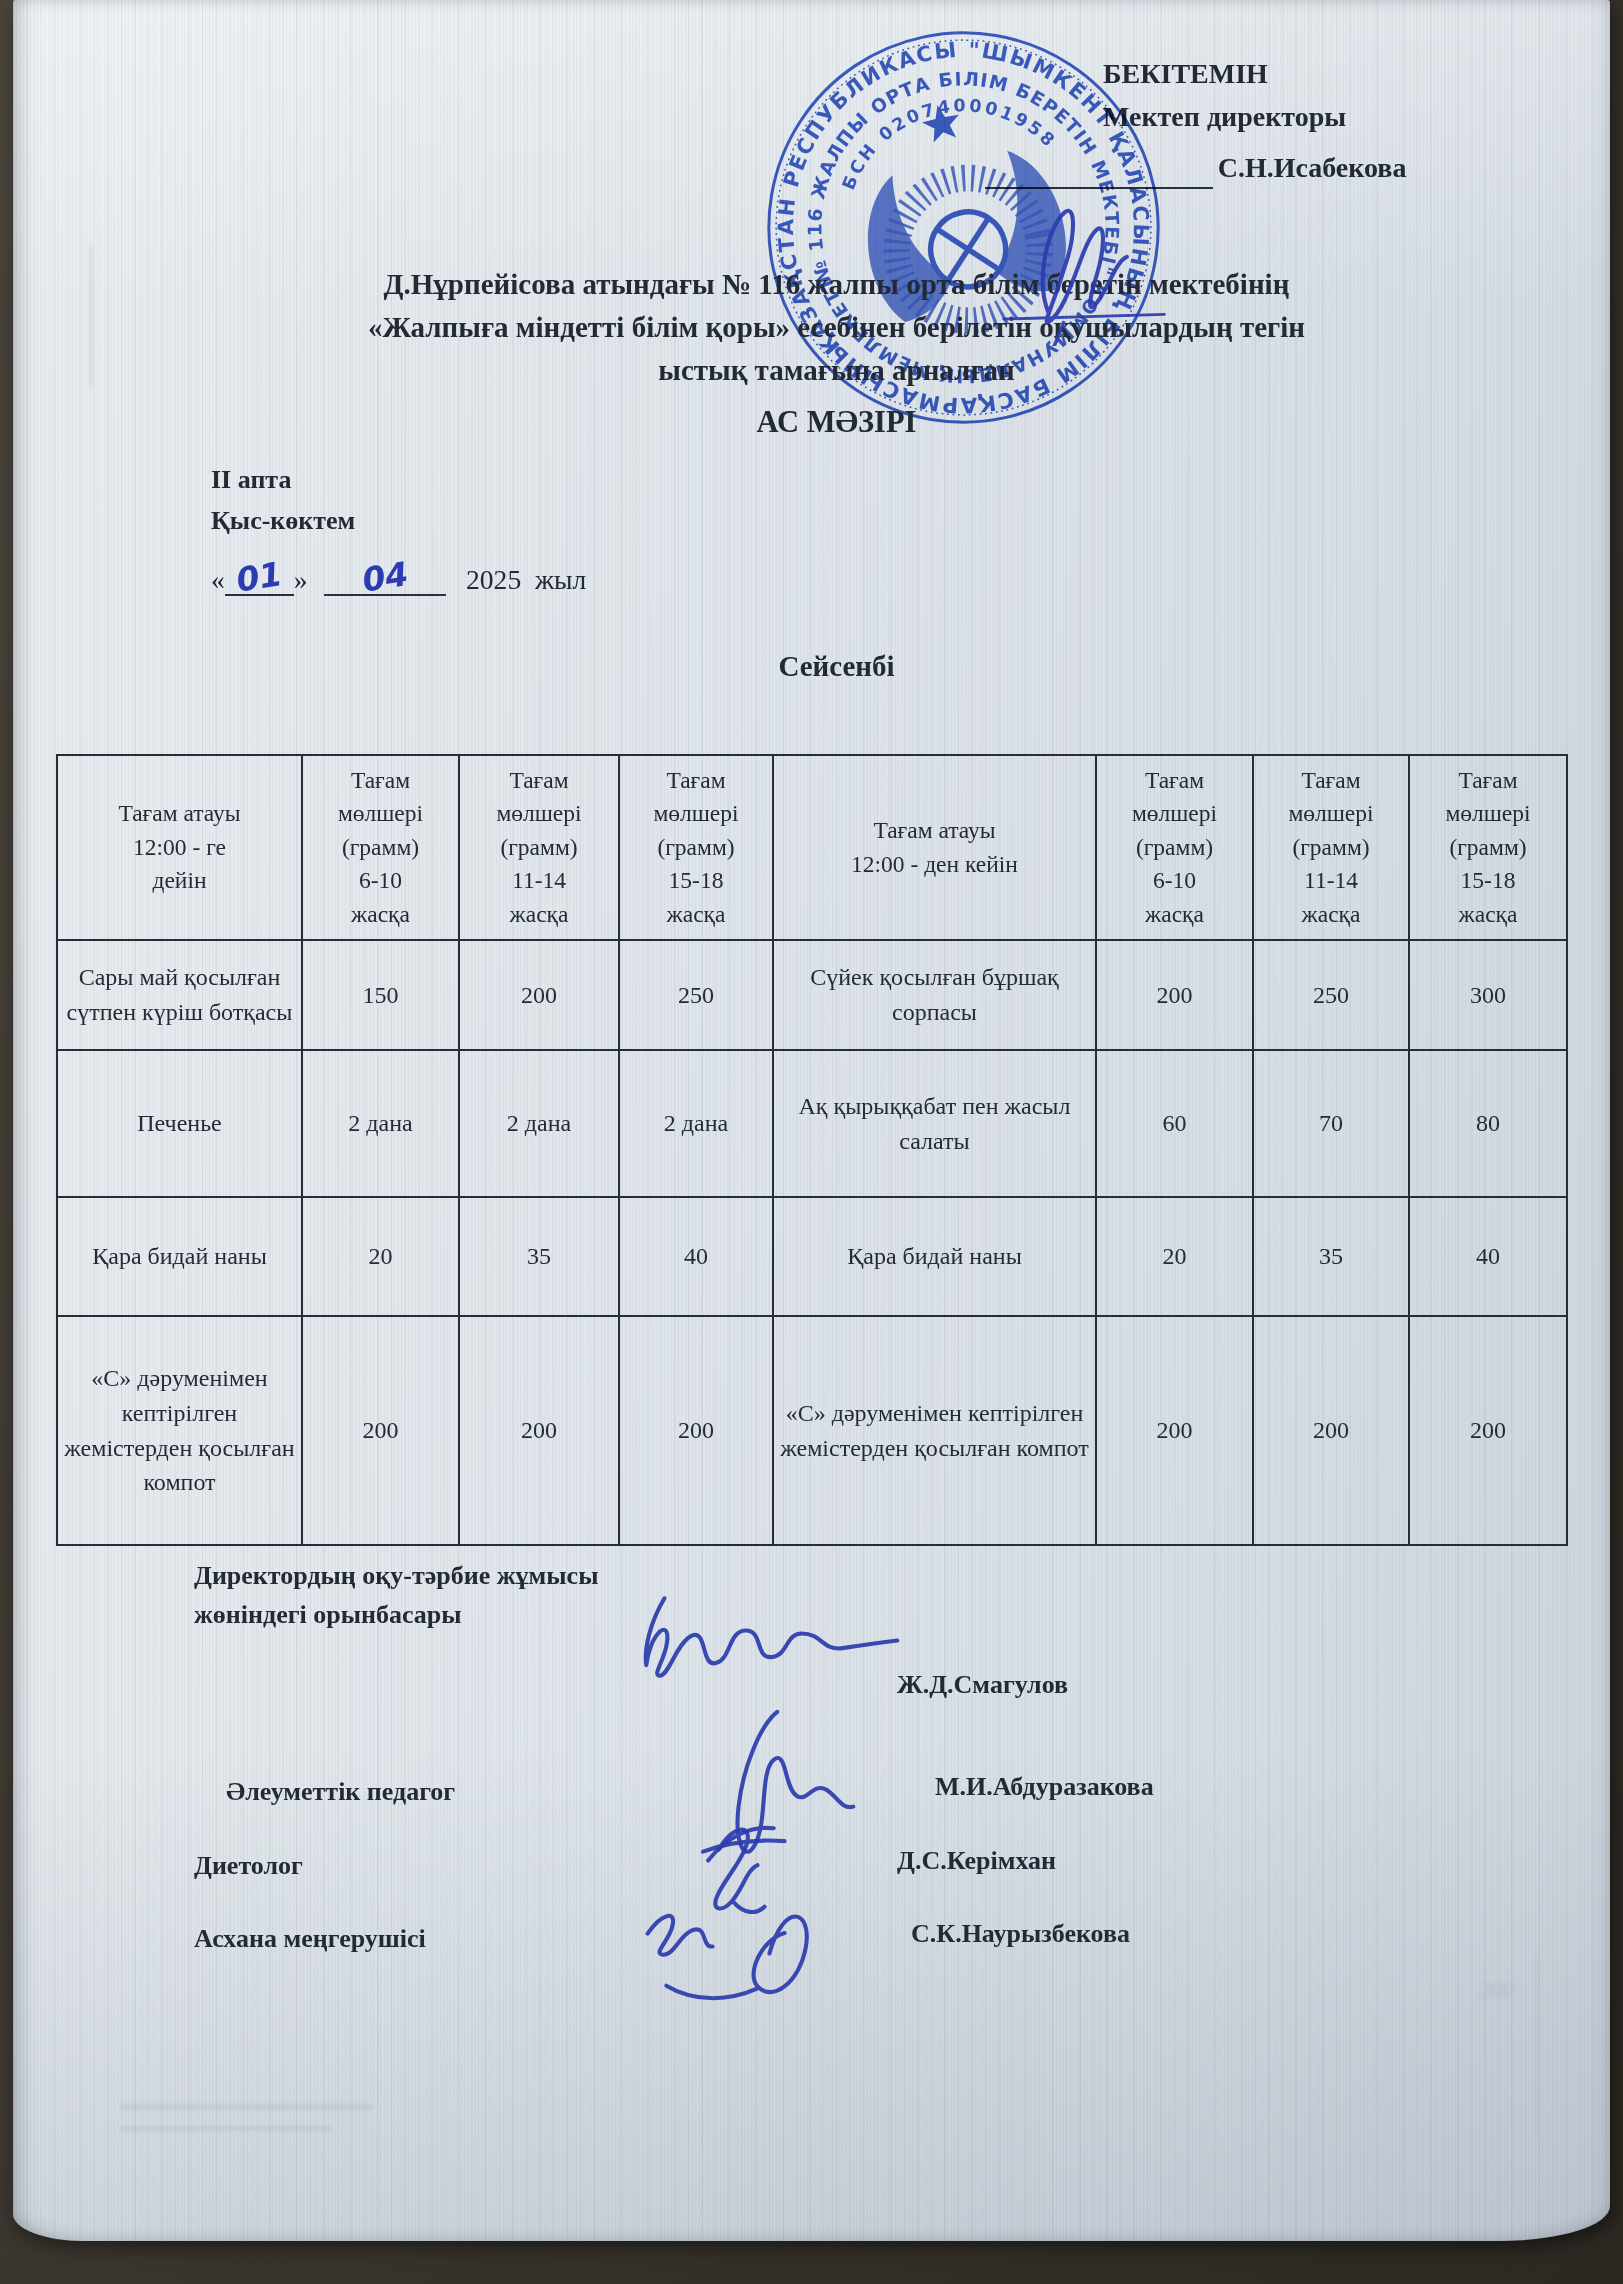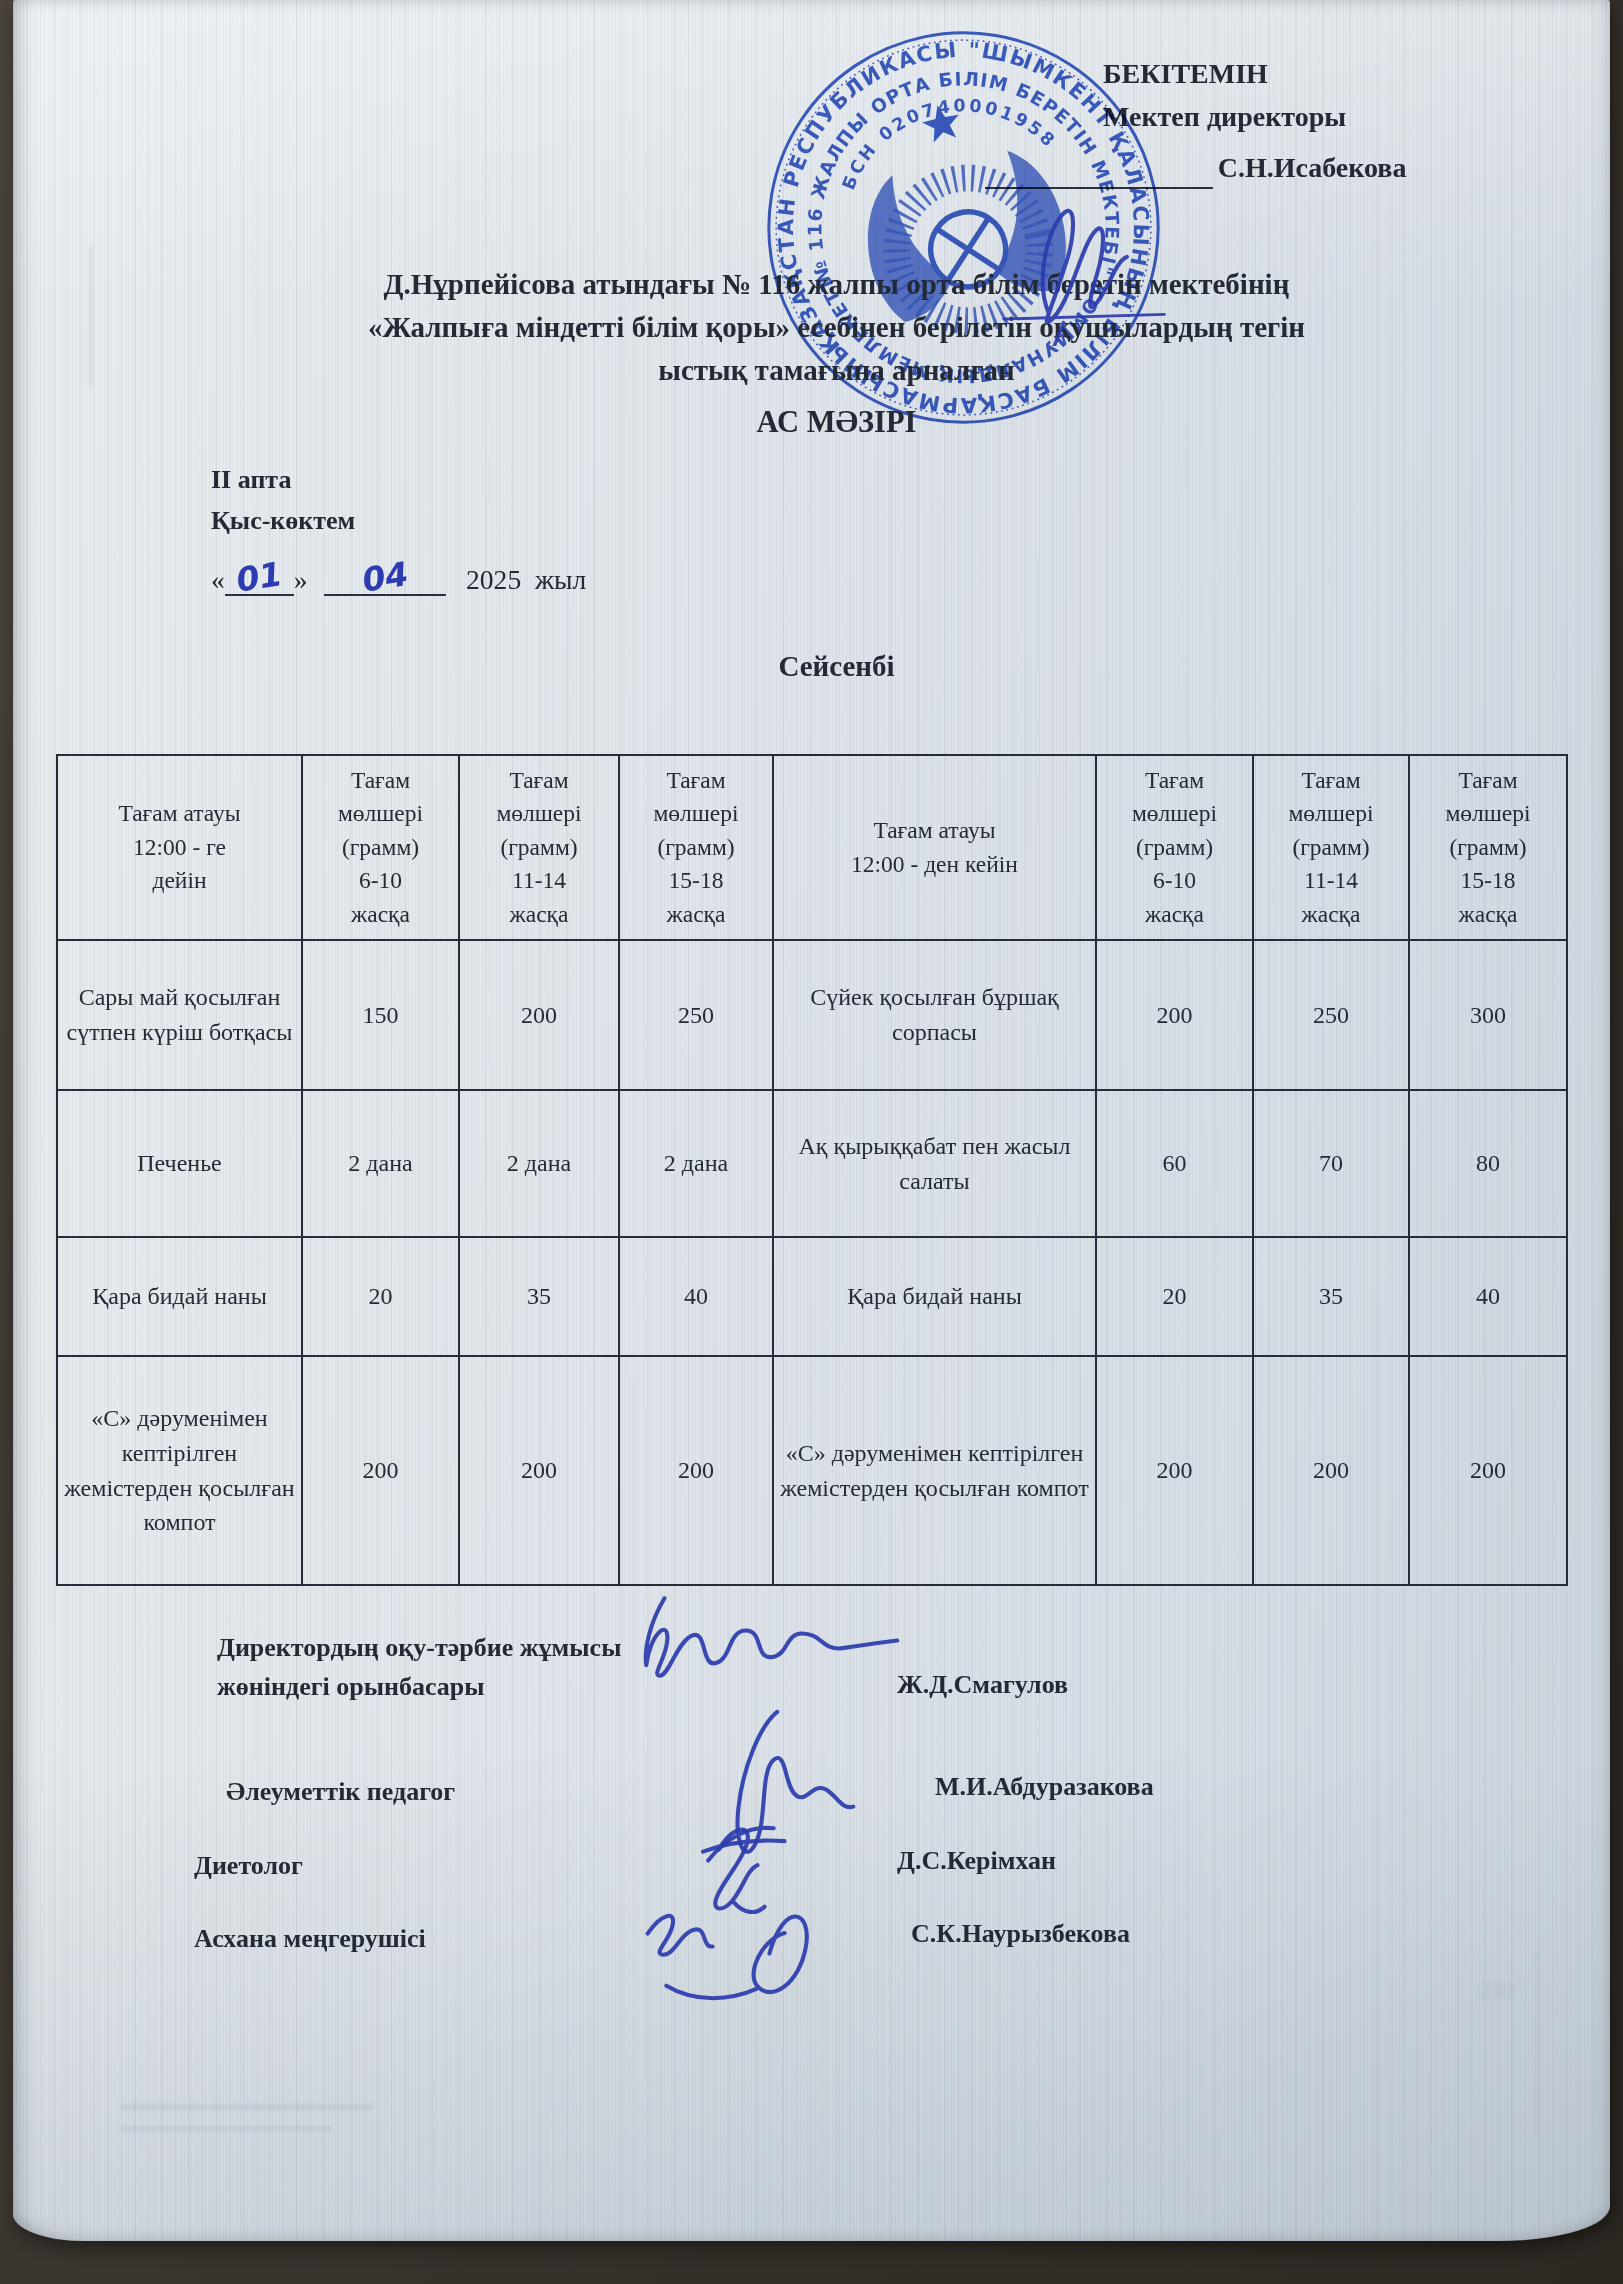--- a/index.html
+++ b/index.html
@@ -32,21 +32,21 @@
   .week{left:198px;top:459px;font-size:26px;font-weight:bold;line-height:41px;}
   .date{left:198px;top:555px;font-size:27.6px;display:flex;align-items:flex-end;}
   .hw-slot{display:inline-block;border-bottom:2.9px solid #2a3040;text-align:center;}
   .hw{font-family:"DejaVu Sans",sans-serif;font-style:italic;font-weight:bold;color:#2d3bb3;font-size:33px;display:inline-block;transform:rotate(-9deg) translateY(2.3px);}
   .day-head{left:111px;top:650px;width:1425px;text-align:center;font-size:29px;font-weight:bold;}
   
   table.menu{position:absolute;left:43px;top:754px;width:1509px;border-collapse:collapse;table-layout:fixed;z-index:3;}
   table.menu td{border:2.3px solid #262c3a;text-align:center;vertical-align:middle;padding:3.5px 5.9px;font-size:24px;line-height:1.45;}
   table.menu tr.hrow td{font-size:23.5px;line-height:1.42;}
   table.menu tr.hrow{height:185px;}
-  table.menu tr.r1{height:150px;padding-left:6px;}
+  table.menu tr.r1{height:110px;padding-left:6px;}
   table.menu tr.r2{height:147px;}
   table.menu tr.r3{height:119px;}
   table.menu tr.r4{height:229px;padding-left:36px;}
   
   .role{font-size:26px;font-weight:600;line-height:1.5;}
   .pname{font-size:26px;font-weight:600;}
   .sig path{fill:none;stroke:#2c3cae;stroke-width:7;stroke-linecap:round;stroke-linejoin:round;}
   .sig{opacity:0.92;z-index:5;}
   
   .stamp{left:748px;top:24.6px;width:405px;height:405px;mix-blend-mode:multiply;opacity:0.93;transform:rotate(-12deg);z-index:2;}
@@ -206,21 +206,21 @@
       <td>200</td>
       <td>200</td>
       <td>«С» дәруменімен кептірілген жемістерден қосылған компот</td>
       <td>200</td>
       <td>200</td>
       <td>200</td>
     </tr>
   </tbody>
     </table>
 
-  <div class="abs role ink" style="left:181px;top:1628px;width:487px;margin-left:23px;">Директордың оқу-тәрбие жұмысы жөніндегі орынбасары</div>
+  <div class="abs role ink" style="left:181px;top:1556px;width:487px;">Директордың оқу-тәрбие жұмысы жөніндегі орынбасары</div>
   <div class="abs pname ink" style="left:884px;top:1670px;">Ж.Д.Смагулов</div>
   <svg class="abs sig" style="left:619px;top:1576px;" width="276" height="129" viewBox="0 0 470 220">
     <path d="M55,38 C30,80 20,125 24,152 C30,100 62,72 60,108 C58,140 34,168 46,170 C62,172 74,118 99,103 C129,86 116,158 144,148 C169,140 164,93 194,93 C224,93 209,143 239,138 C266,134 262,98 289,98 C324,98 324,128 359,123 C399,117 428,113 452,110"></path>
   </svg>
 
   <div class="abs role ink" style="left:181px;top:1772px;margin-left:32px;">Әлеуметтік педагог</div>
   <div class="abs pname ink" style="left:884px;top:1772px;margin-left:38px;">М.И.Абдуразакова</div>
   <svg class="abs sig" style="left:660px;top:1701px;" width="199" height="182" viewBox="0 0 340 310">
     <path d="M178,18 C150,40 120,110 112,180 C105,240 122,278 140,245 C162,205 148,120 172,100 C195,82 190,150 212,162 C230,172 238,140 260,150 C278,158 287,186 308,180"></path>
     <path d="M60,272 C92,232 132,212 172,217"></path>

